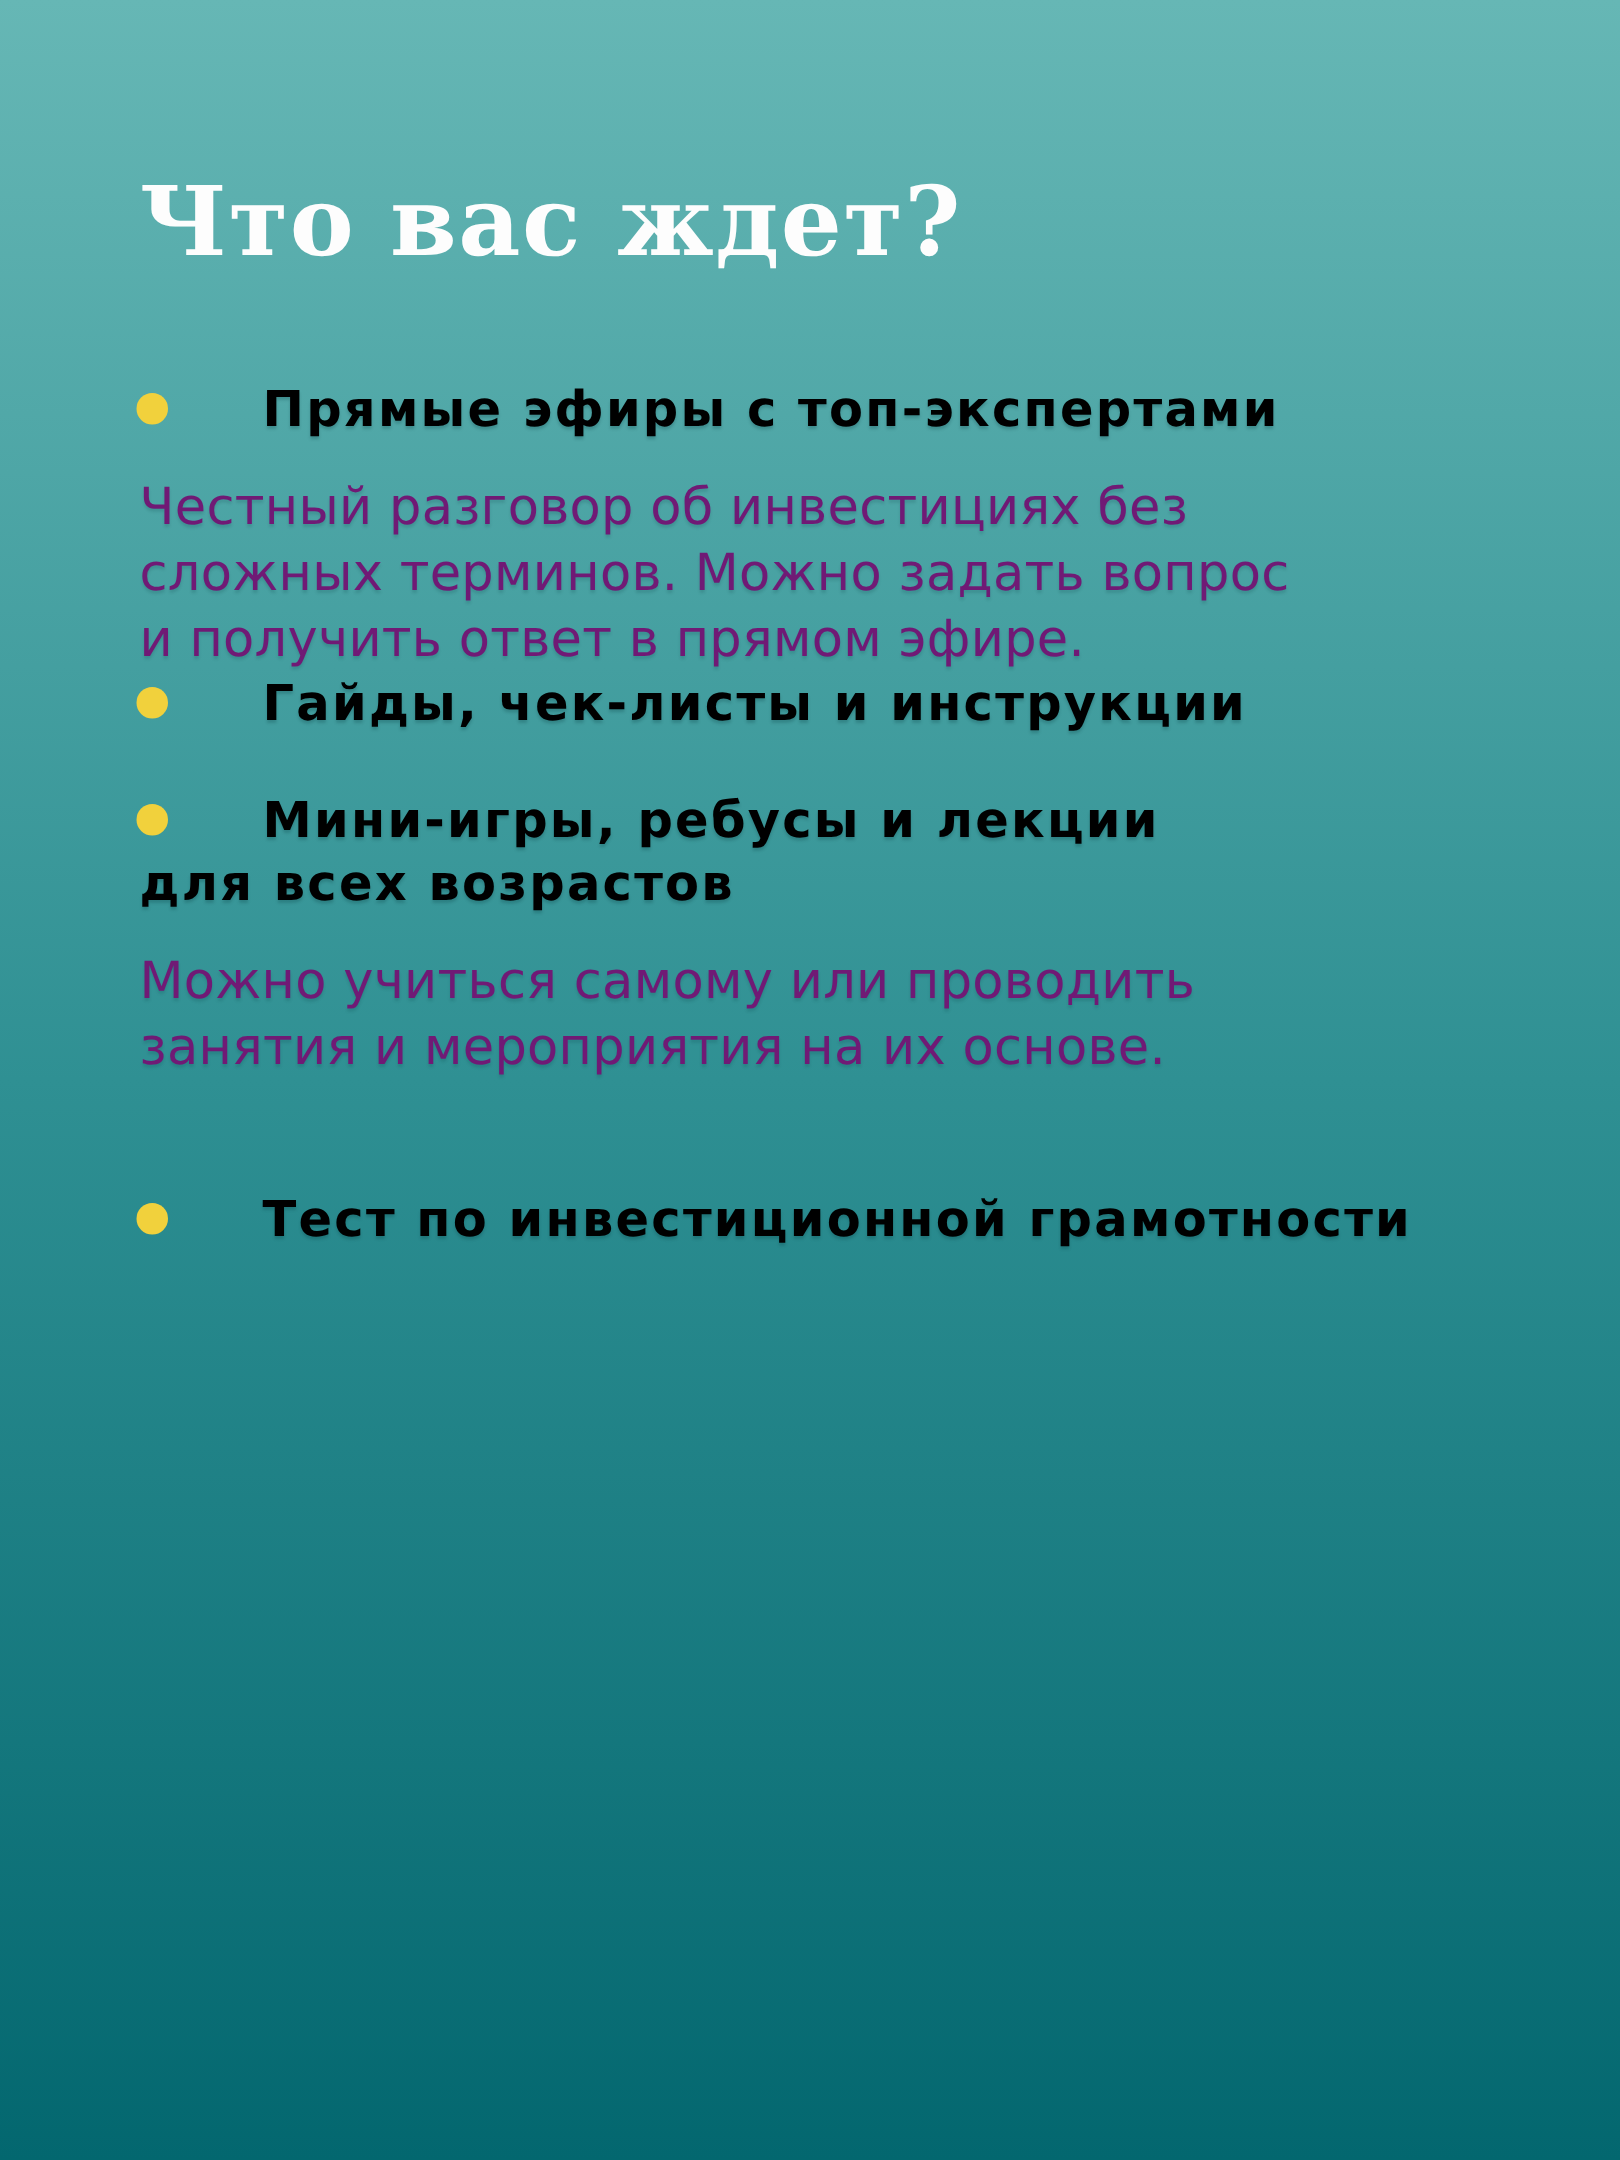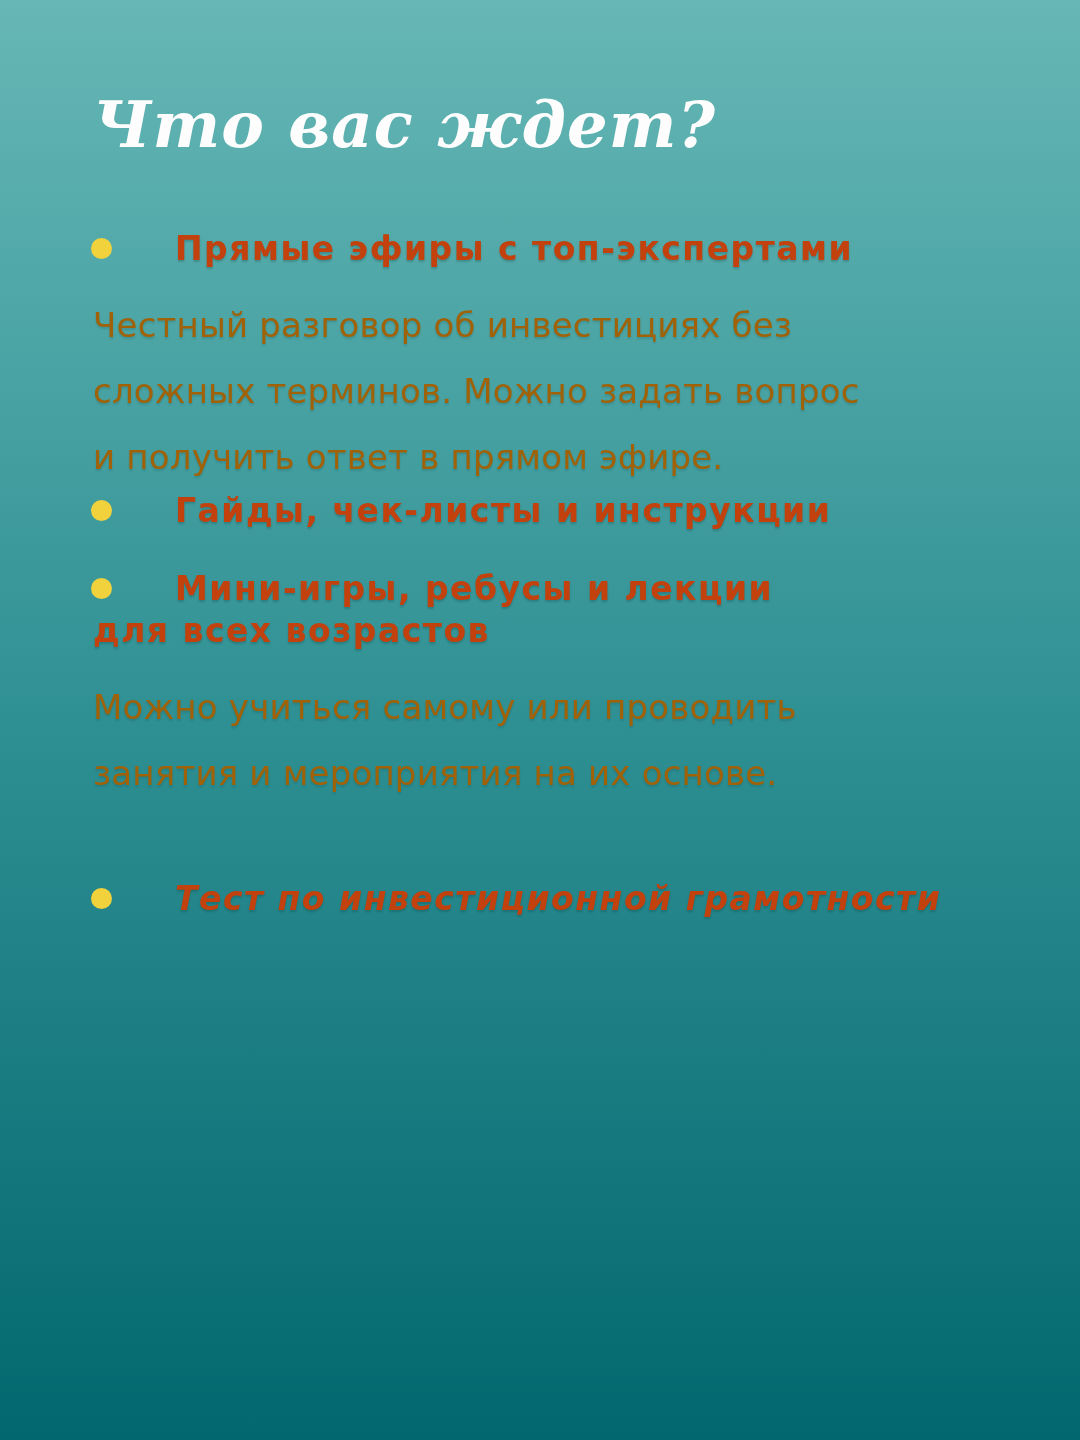--- a/index.html
+++ b/index.html
@@ -20,58 +20,57 @@
     padding: 0 78px 0 93px;
   }
   .title {
     font-family: "DejaVu Serif", serif;
     font-weight: 700;
     font-size: 64px;
     line-height: 1.15;
     letter-spacing: 1px;
     color: #fdfdfd;
     margin: 0;
-    padding-top: 88px;
-    font-style: italic;
+    padding-top: 112px;
   }
   .section {
     position: relative;
   }
   .s1 { margin-top: 66px; }
   .s2 { }
   .s3 { margin-top: 36px; }
-  .s4 { margin-top: 72px; font-style: italic; }
+  .s4 { margin-top: 72px; }
   .heading {
     position: relative;
     margin: 0;
-    color: #c2410c;
+    color: #000000;
     font-size: 33px;
     font-weight: 700;
     line-height: 42px;
     letter-spacing: 1.5px;
     text-indent: 82px;
     white-space: pre-line;
     text-shadow: 0 2px 2px rgba(0, 50, 55, 0.22);
   }
   .bullet {
     position: absolute;
     left: -2px;
     top: 10px;
     width: 21px;
     height: 21px;
     border-radius: 50%;
     background: #f1d13c;
     text-indent: 0;
   }
   .body-text {
     margin: 22px 0 0 0;
-    color: #a16207;
+    color: #701a75;
     font-size: 34px;
     font-weight: 400;
-    line-height: 66px;
+    line-height: 44px;
     letter-spacing: 0.2px;
     white-space: pre-line;
     text-shadow: 0 2px 2px rgba(0, 50, 55, 0.16);
   }
 </style>
 </head>
 <body>
 
 <div class="page">
 

